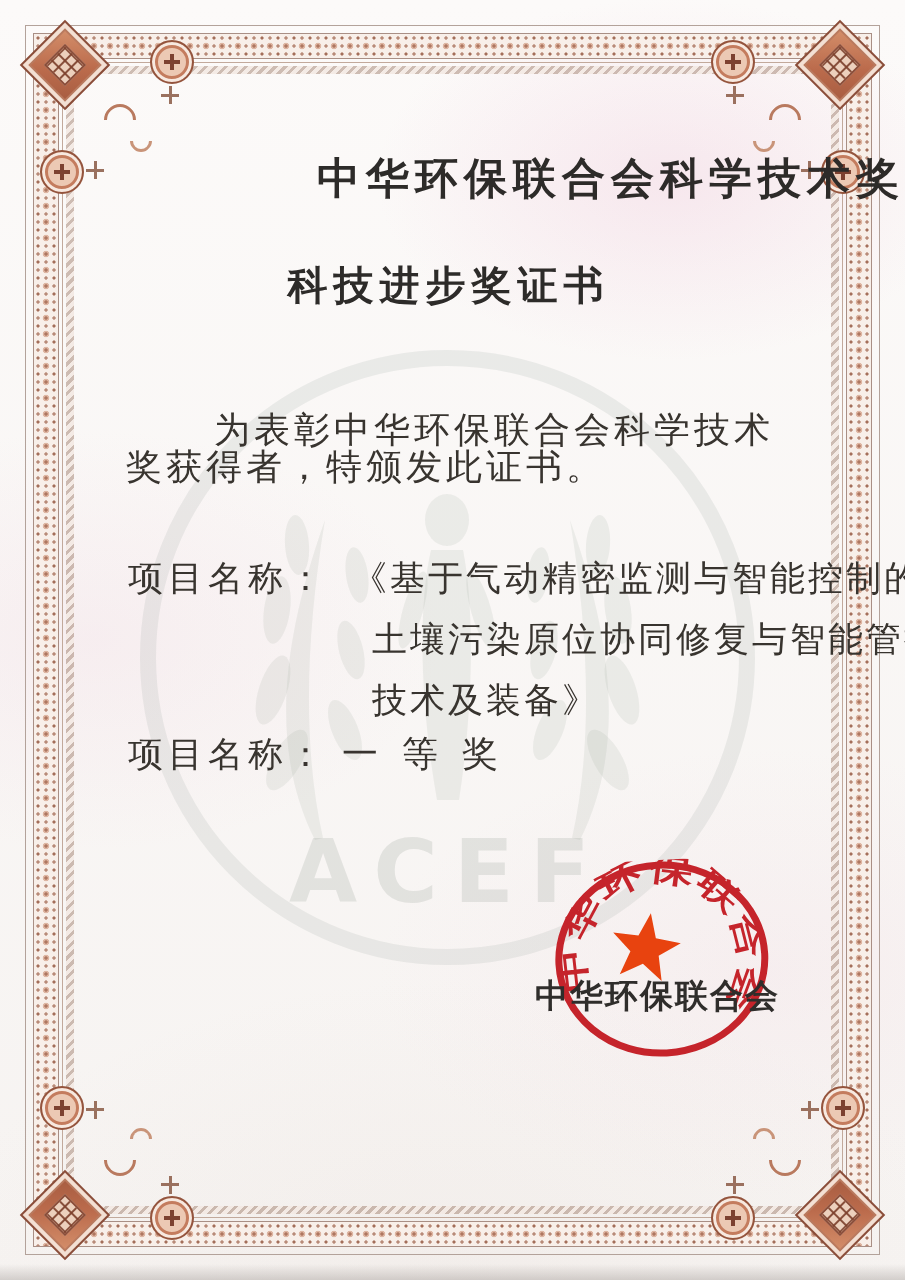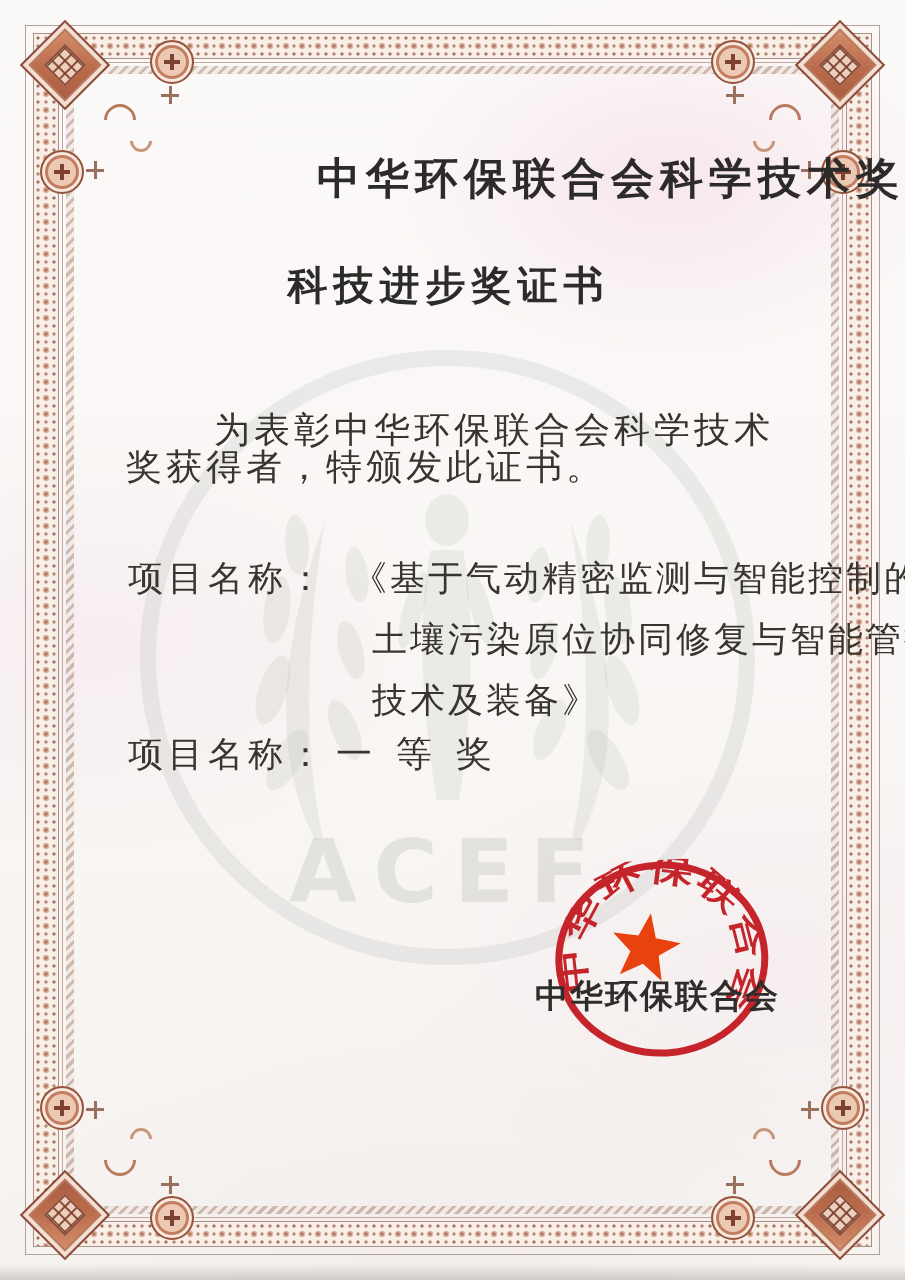--- a/index.html
+++ b/index.html
@@ -121,21 +121,21 @@
   .cit-line{position:absolute;font-size:36px;letter-spacing:4px;color:#38342f;white-space:nowrap;text-align:right;}
   .cit1{top:406px;left:214px;}
   .cit2{top:443px;left:126px;}
   .row{position:absolute;left:128px;display:flex;align-items:flex-start;color:#38342f;white-space:nowrap;}
   .label{font-size:35px;letter-spacing:5px;line-height:61px;}
   .row-project{top:548px;}
   .project-values{margin-left:24px;}
   .project-line{font-size:35px;letter-spacing:3px;line-height:61px;}
   .project-line + .project-line{margin-left:20px;}
   .row-grade{top:724px;}
-  .grade-value{font-size:36px;letter-spacing:24px;line-height:61px;margin-left:8px;}
+  .grade-value{font-size:36px;letter-spacing:24px;line-height:61px;margin-left:14px;}
   .row-winner{top:798px;}
   .winner-value{font-size:36px;letter-spacing:5px;line-height:61px;margin-left:20px;}
 
   
   .seal{position:absolute;left:550px;top:860px;width:225px;height:205px;transform:rotate(-3deg);}
   .seal-org{
     position:absolute;top:974px;left:535px;width:240px;text-align:center;
     font-size:33px;font-weight:600;letter-spacing:2px;color:#2f2d2b;white-space:nowrap;
   }
   .seal-date{

